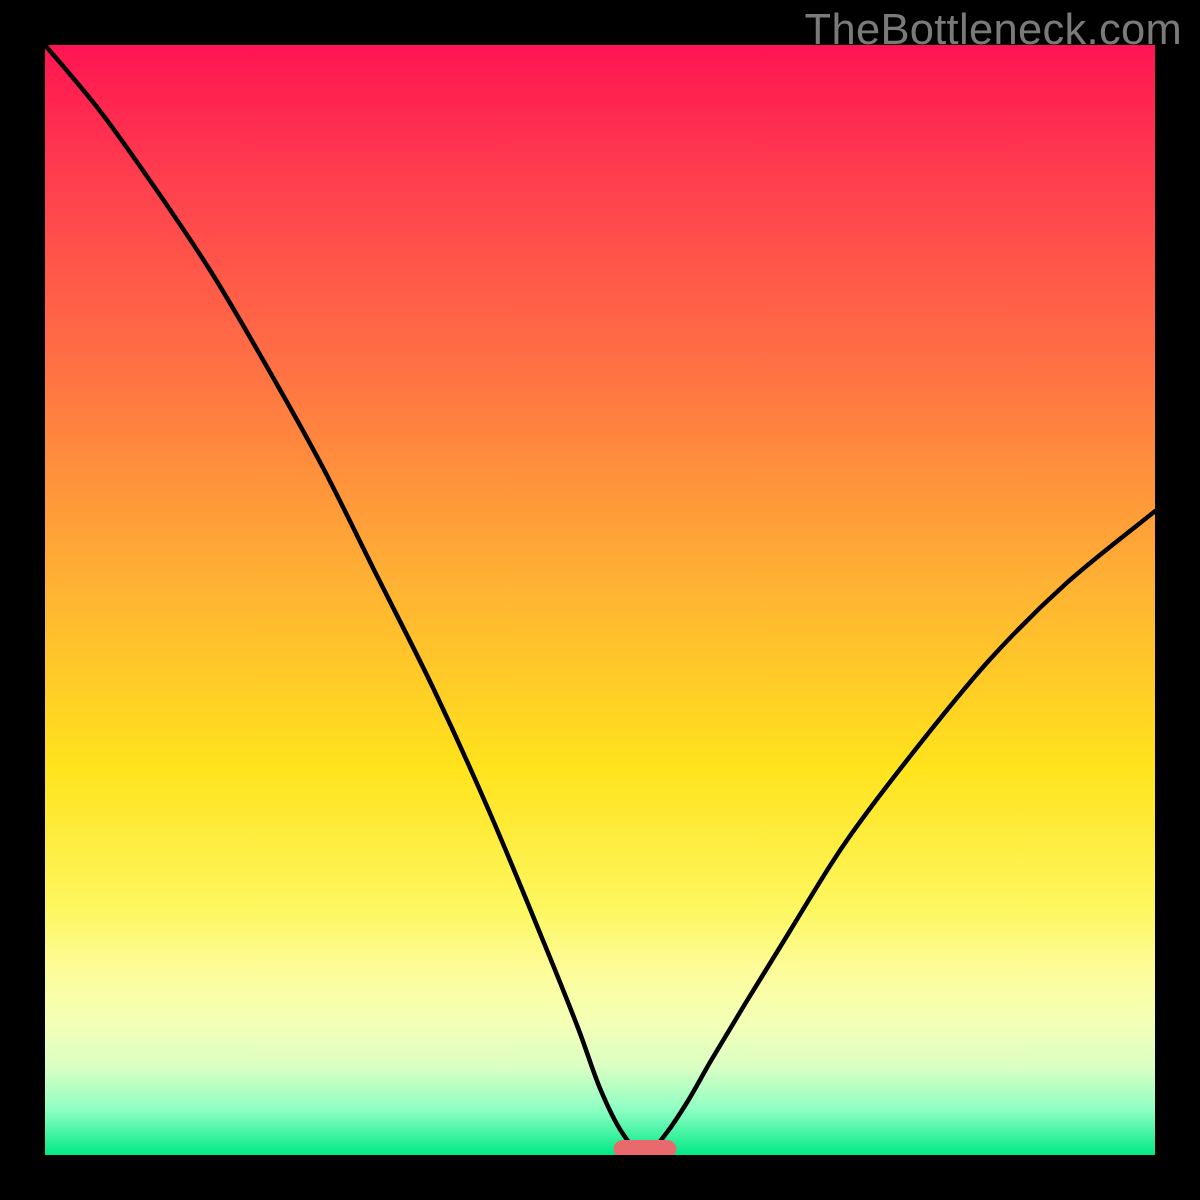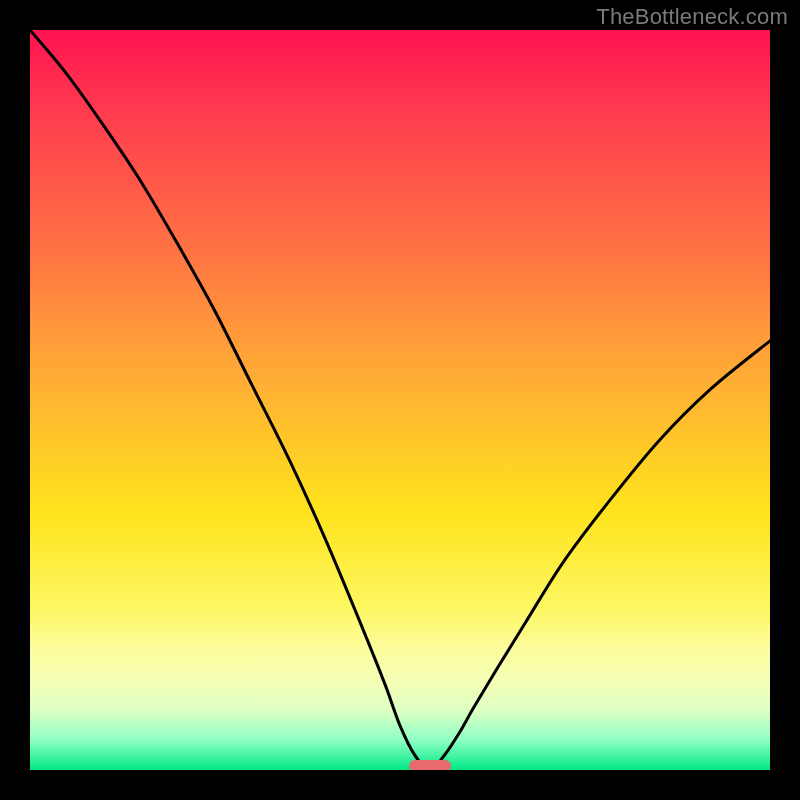--- a/index.html
+++ b/index.html
@@ -15,21 +15,21 @@
     width: 800px;
     height: 800px;
     background: #000;
     position: relative;
   }
   .watermark {
     position: absolute;
     top: 4px;
     right: 12px;
     color: #7a7a7a;
-    font-size: 22px;
+    font-size: 29px;
     font-weight: 500;
     letter-spacing: 0.2px;
     pointer-events: none;
   }
   .plot {
     position: absolute;
     left: 30px;
     top: 30px;
     width: 740px;
     height: 740px;

